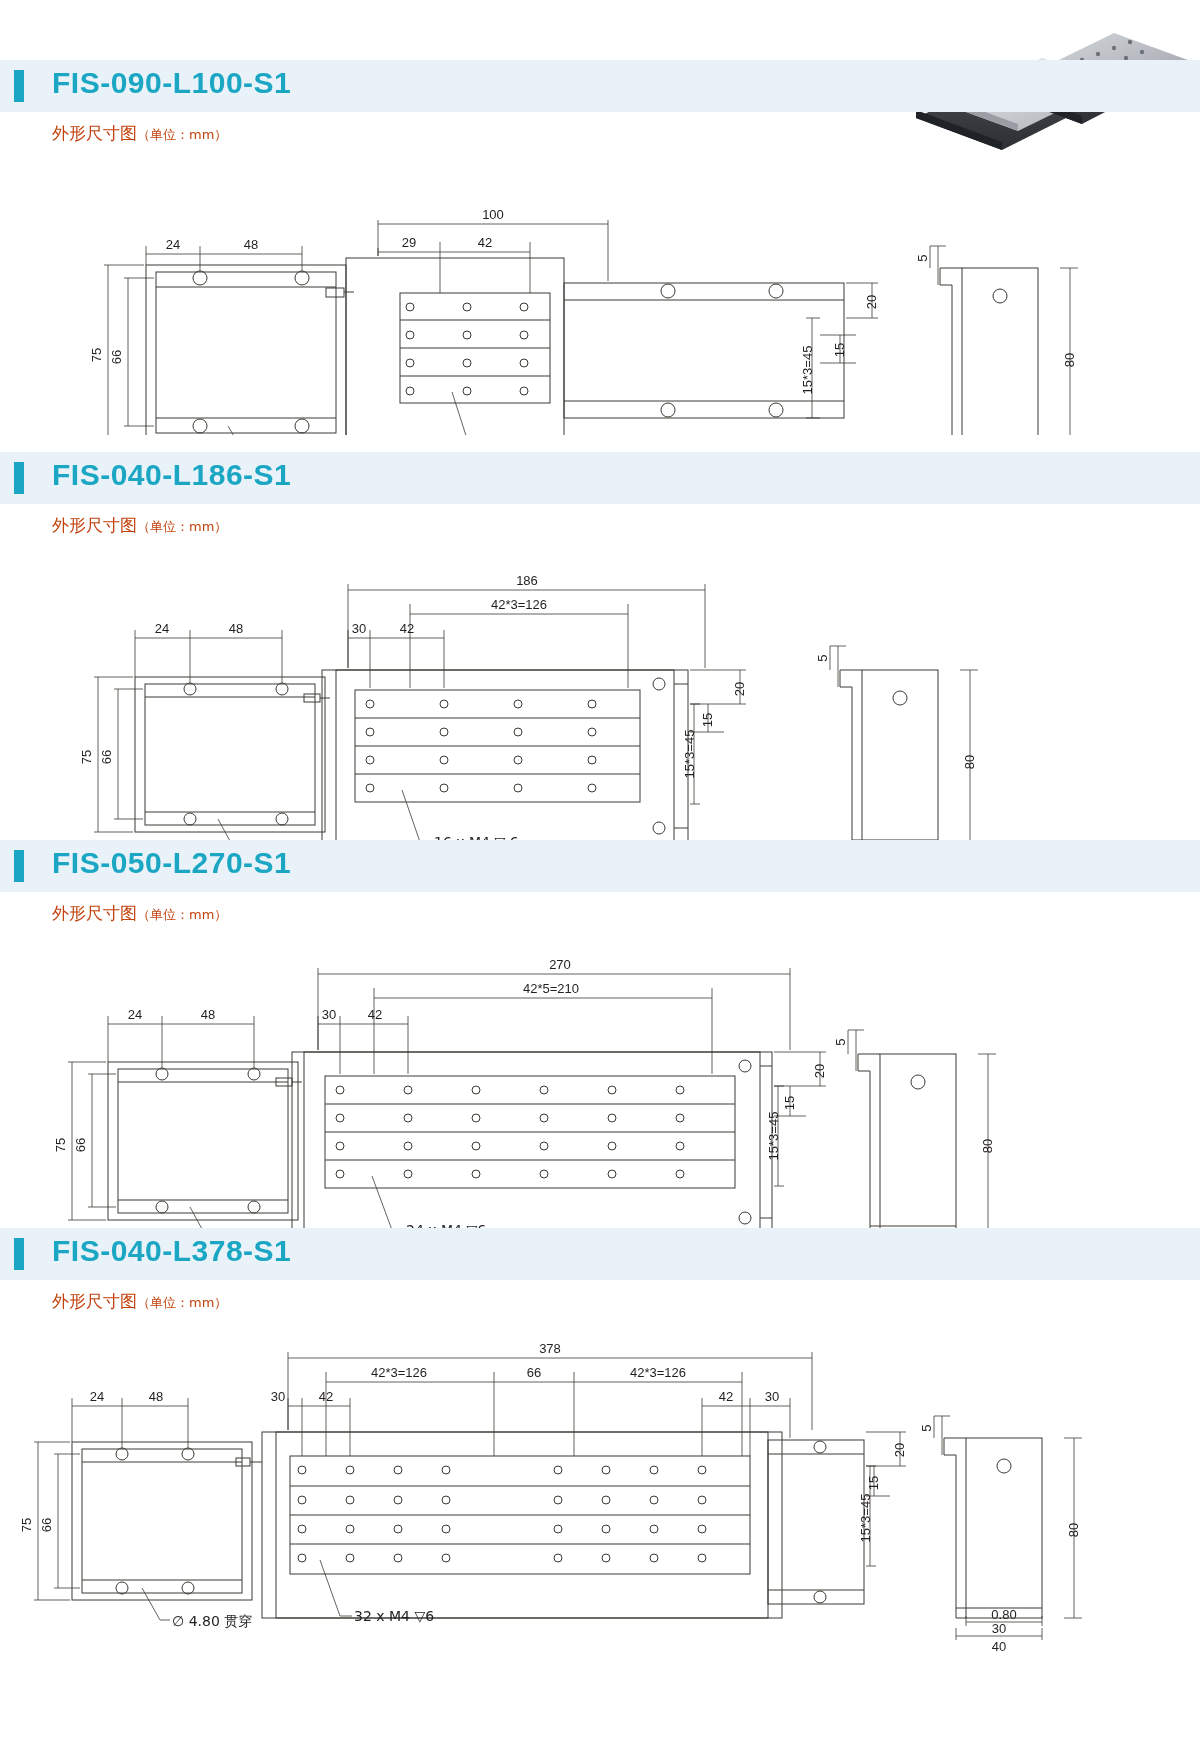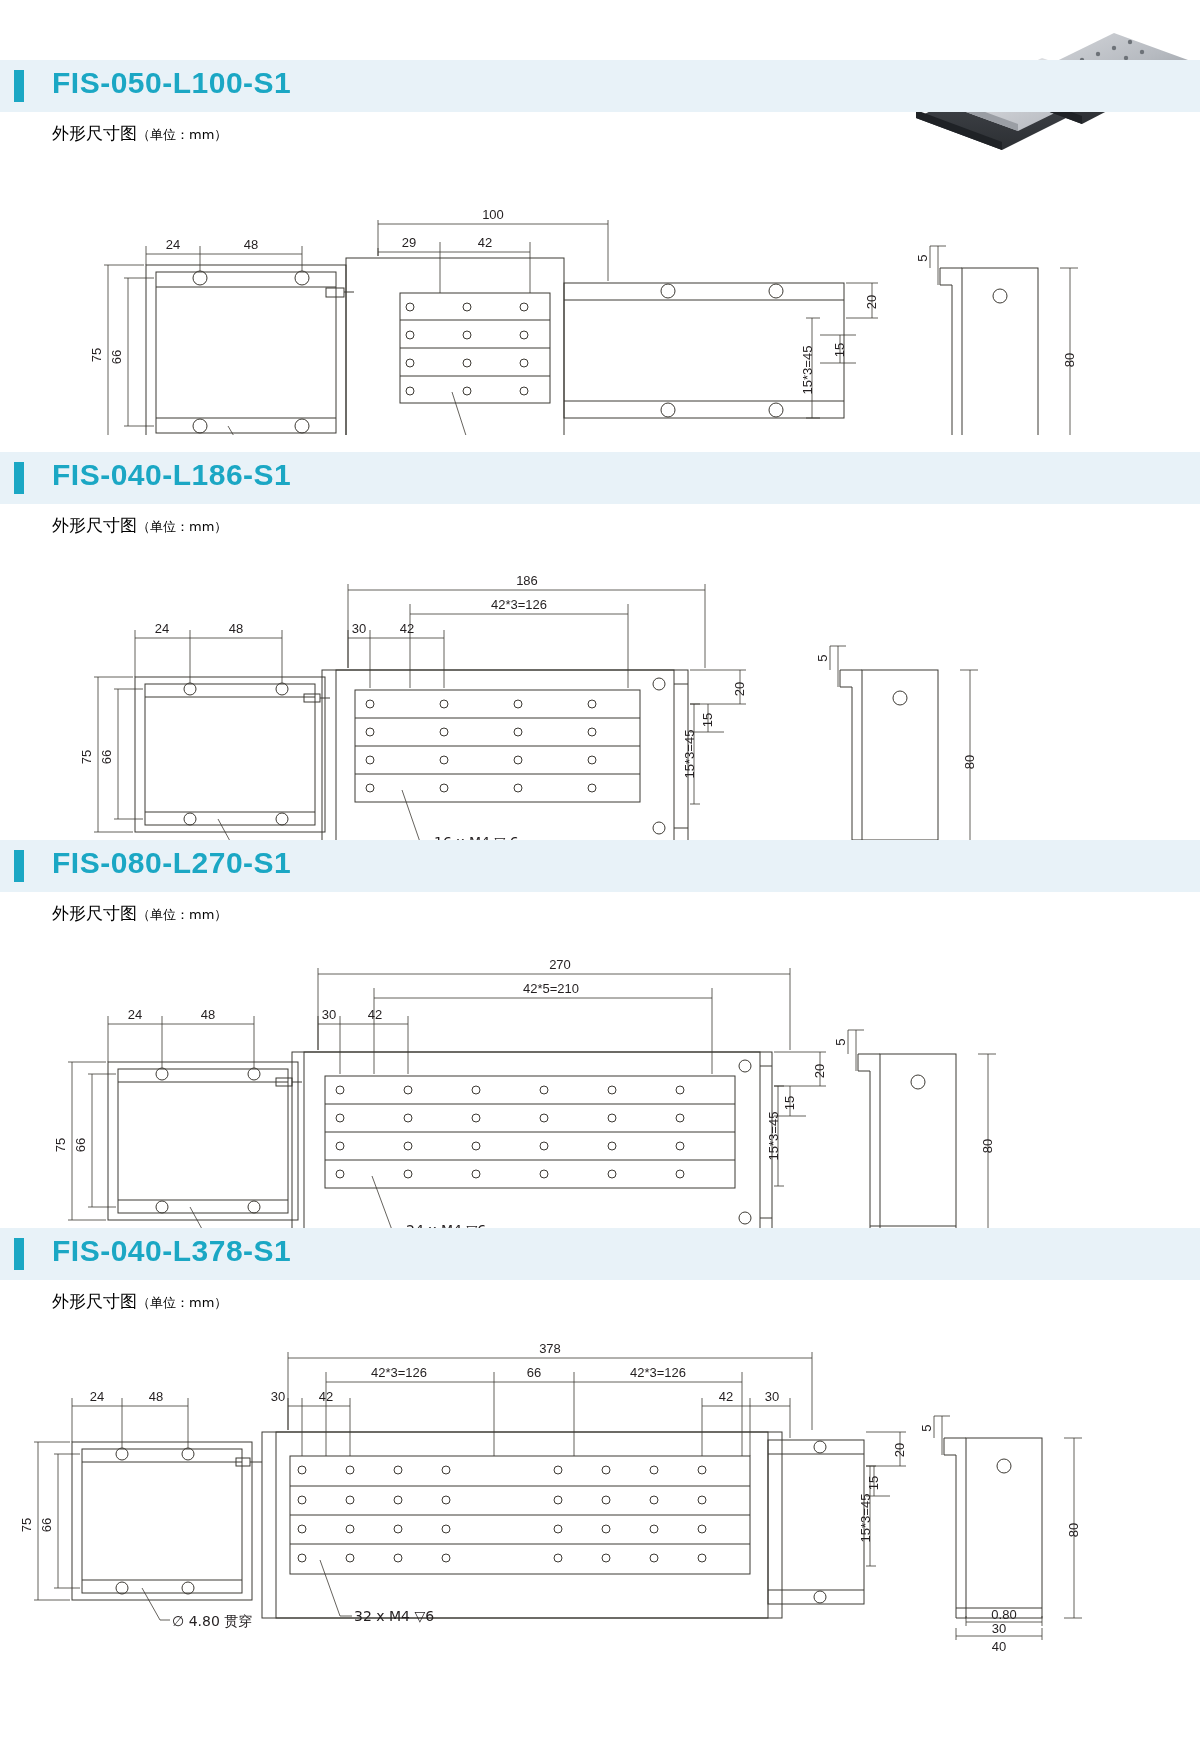--- a/index.html
+++ b/index.html
@@ -19,21 +19,21 @@
   .band-bar{
     position:absolute;left:14px;top:10px;width:10px;height:32px;
     background:#1ba7c4;
   }
   .band-title{
     position:absolute;left:52px;top:6px;
     font-size:30px;font-weight:bold;color:#1ba7c4;letter-spacing:0.5px;
     font-family:"Liberation Sans", sans-serif;
   }
   .subtitle{
-    position:absolute;left:52px;font-size:17px;color:#000000;
+    position:absolute;left:52px;font-size:17px;color:#c2410c;
     font-family:"DejaVu Sans", sans-serif;
   }
   .subtitle .unit{font-size:13px;}
 
   
   .drawing{position:absolute;left:0;}
   svg{display:block;}
 
   
   .photo{position:absolute;right:10px;top:0;width:280px;height:160px;}
@@ -95,21 +95,21 @@
           <circle cx="110" cy="94" r="2"></circle>
             <circle cx="126" cy="88" r="2"></circle>
         </g>
       </g>
     </svg>
   </div>
 
   <div class="section" style="top:60px;height:375px;">
     <div class="band"></div>
     <div class="band-bar"></div>
-    <div class="band-title">FIS-050-L100-S1</div>
+    <div class="band-title">FIS-090-L100-S1</div>
     <div class="subtitle" style="top:62px;">
       <span>外形尺寸图</span><span class="unit">（单位：mm）</span>
     </div>
 
     <div class="drawing" style="top:90px;left:0;">
       <svg width="1200" height="285" viewBox="0 0 1200 285">
         <g stroke="#3d3a34" fill="none" stroke-width="1">
 
           <rect x="146" y="115" width="200" height="175"></rect>
           <rect x="156" y="122" width="180" height="161"></rect>
@@ -380,21 +380,21 @@
           <text x="248" y="316">∅5贯穿</text>
           <text x="434" y="305">16 x M4 ▽ 6</text>
         </g>
       </svg>
     </div>
   </div>
 
   <div class="section" style="top:840px;height:390px;">
     <div class="band"></div>
     <div class="band-bar"></div>
-    <div class="band-title">FIS-080-L270-S1</div>
+    <div class="band-title">FIS-050-L270-S1</div>
     <div class="subtitle" style="top:62px;">
       <span>外形尺寸图</span><span class="unit">（单位：mm）</span>
     </div>
 
     <div class="drawing" style="top:90px;left:0;">
       <svg width="1200" height="300" viewBox="0 0 1200 300">
         <g stroke="#3d3a34" fill="none" stroke-width="1">
 
           <rect x="108" y="132" width="190" height="158"></rect>
           <rect x="118" y="139" width="170" height="144"></rect>

